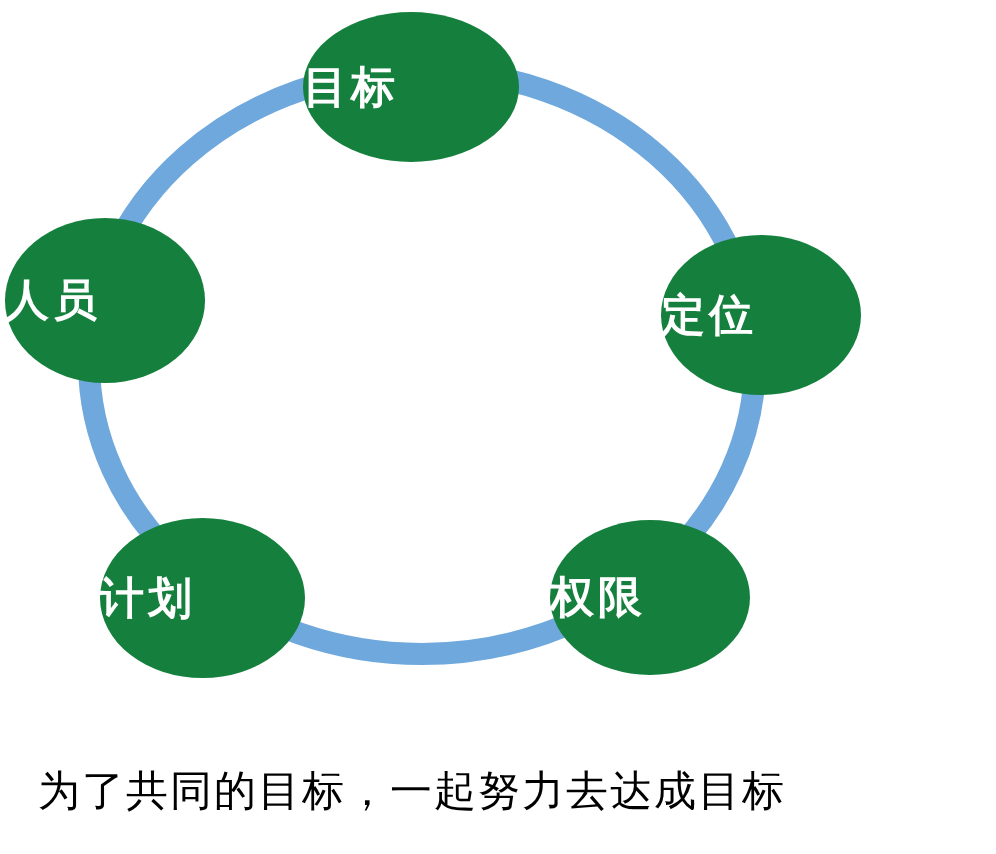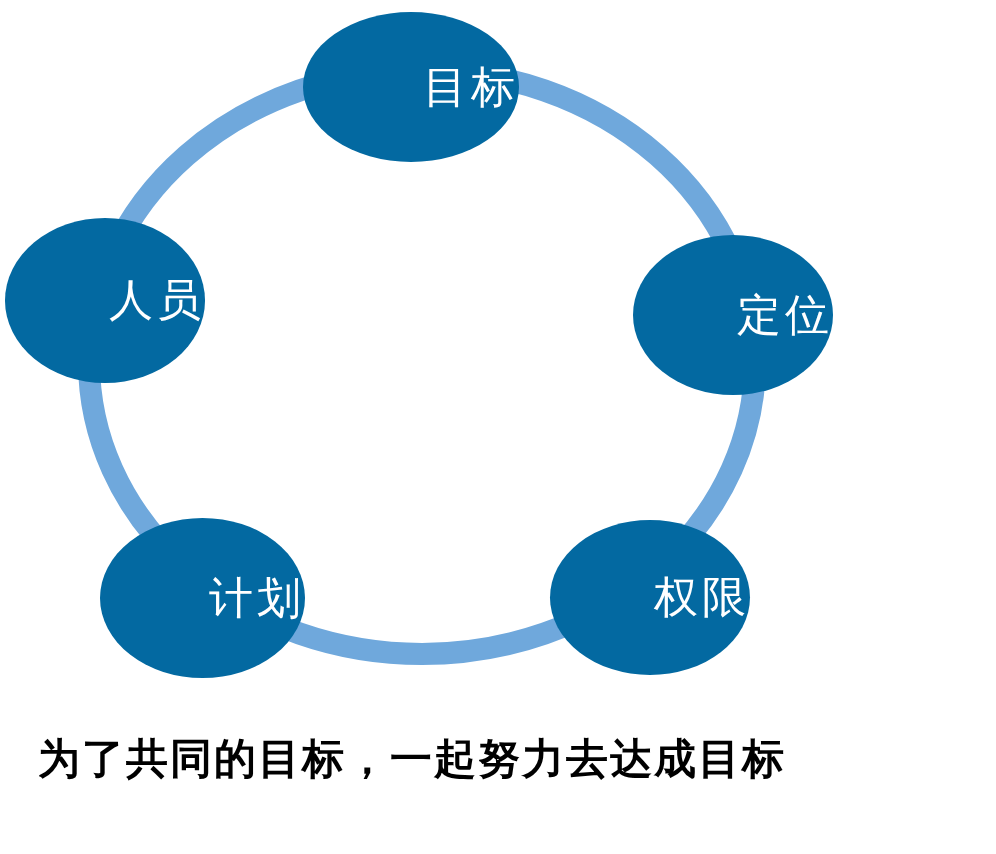--- a/index.html
+++ b/index.html
@@ -17,53 +17,53 @@
   }
   .ring-svg {
     position: absolute;
     left: 0;
     top: 0;
     width: 996px;
     height: 854px;
   }
   .node {
     position: absolute;
-    background: #0369a1;
+    background: #15803d;
     border-radius: 50%;
     display: flex;
     align-items: center;
-    justify-content: flex-end;
+    justify-content: flex-start;
     color: #ffffff;
-    font-weight: normal;
+    font-weight: bold;
     text-align: center;
     letter-spacing: 4px;
   }
   .node-center {
     left: 275px;
     top: 245px;
     width: 270px;
     height: 270px;
     font-size: 66px;
     letter-spacing: 6px;
   }
   .node-satellite {
     font-size: 44px;
   }
   .node-goal       { left: 303px; top: 12px;  width: 216px; height: 150px; }
   .node-personnel  { left: 5px;   top: 218px; width: 200px; height: 165px; }
-  .node-position   { left: 633px; top: 235px; width: 200px; height: 160px; }
+  .node-position   { left: 661px; top: 235px; width: 200px; height: 160px; }
   .node-plan       { left: 100px; top: 518px; width: 205px; height: 160px; }
   .node-authority  { left: 550px; top: 520px; width: 200px; height: 155px; }
   .caption {
     position: absolute;
     left: 38px;
-    top: 731px;
+    top: 763px;
     width: 930px;
     font-size: 42px;
-    font-weight: bold;
+    font-weight: normal;
     color: #000000;
     letter-spacing: 2px;
     white-space: nowrap;
   }
 </style>
 </head>
 <body>
 
 <div class="stage">
 

